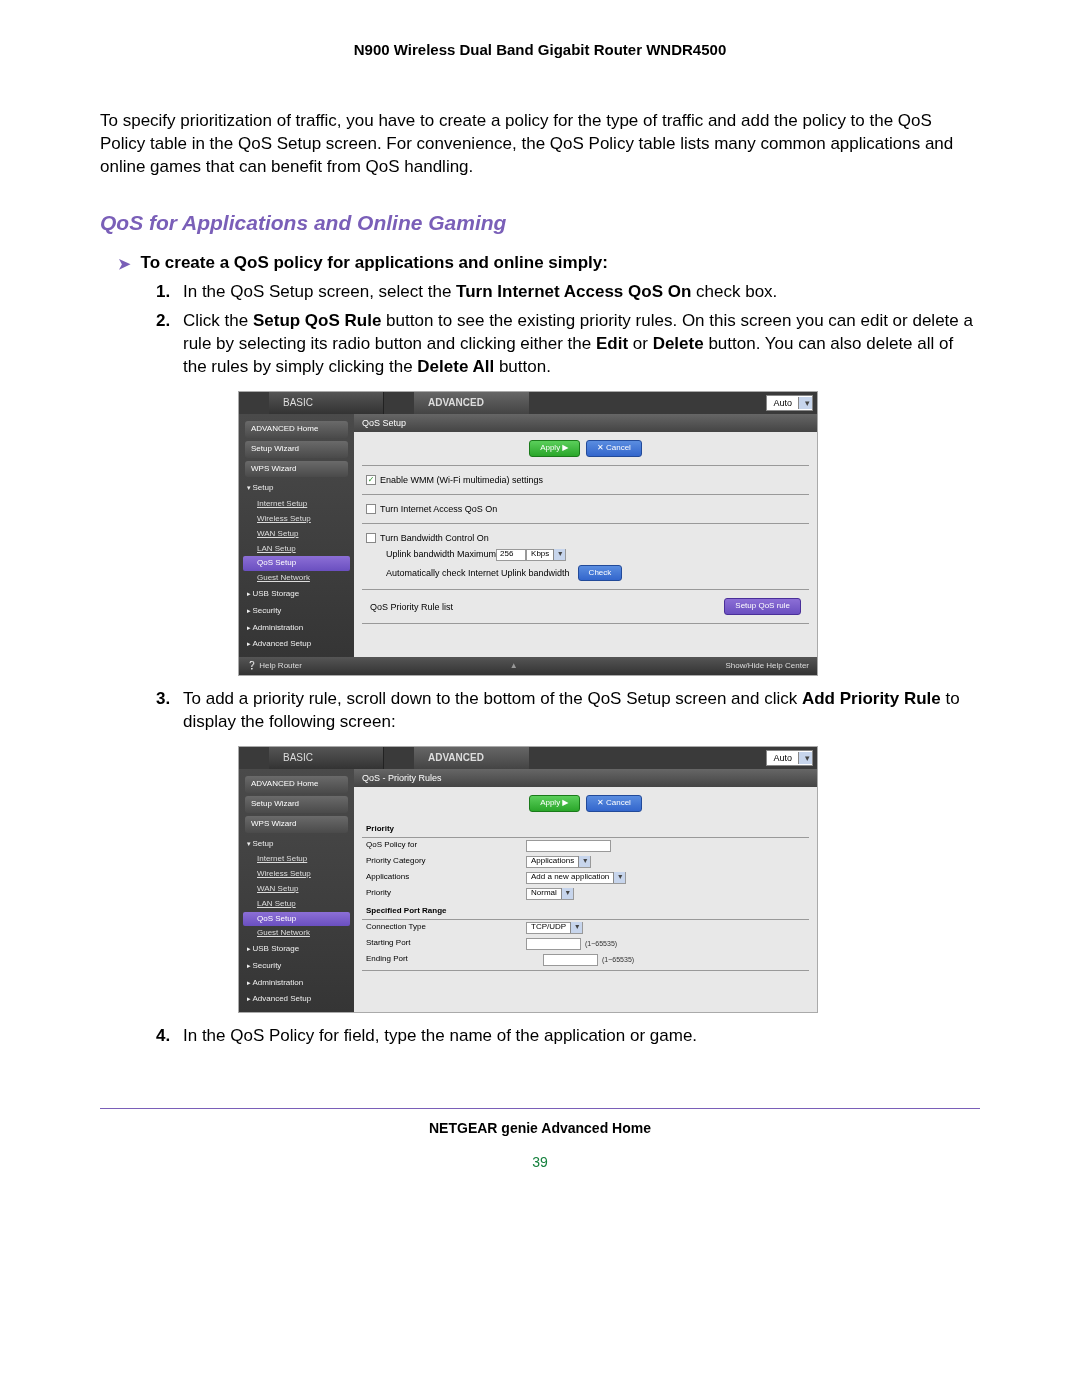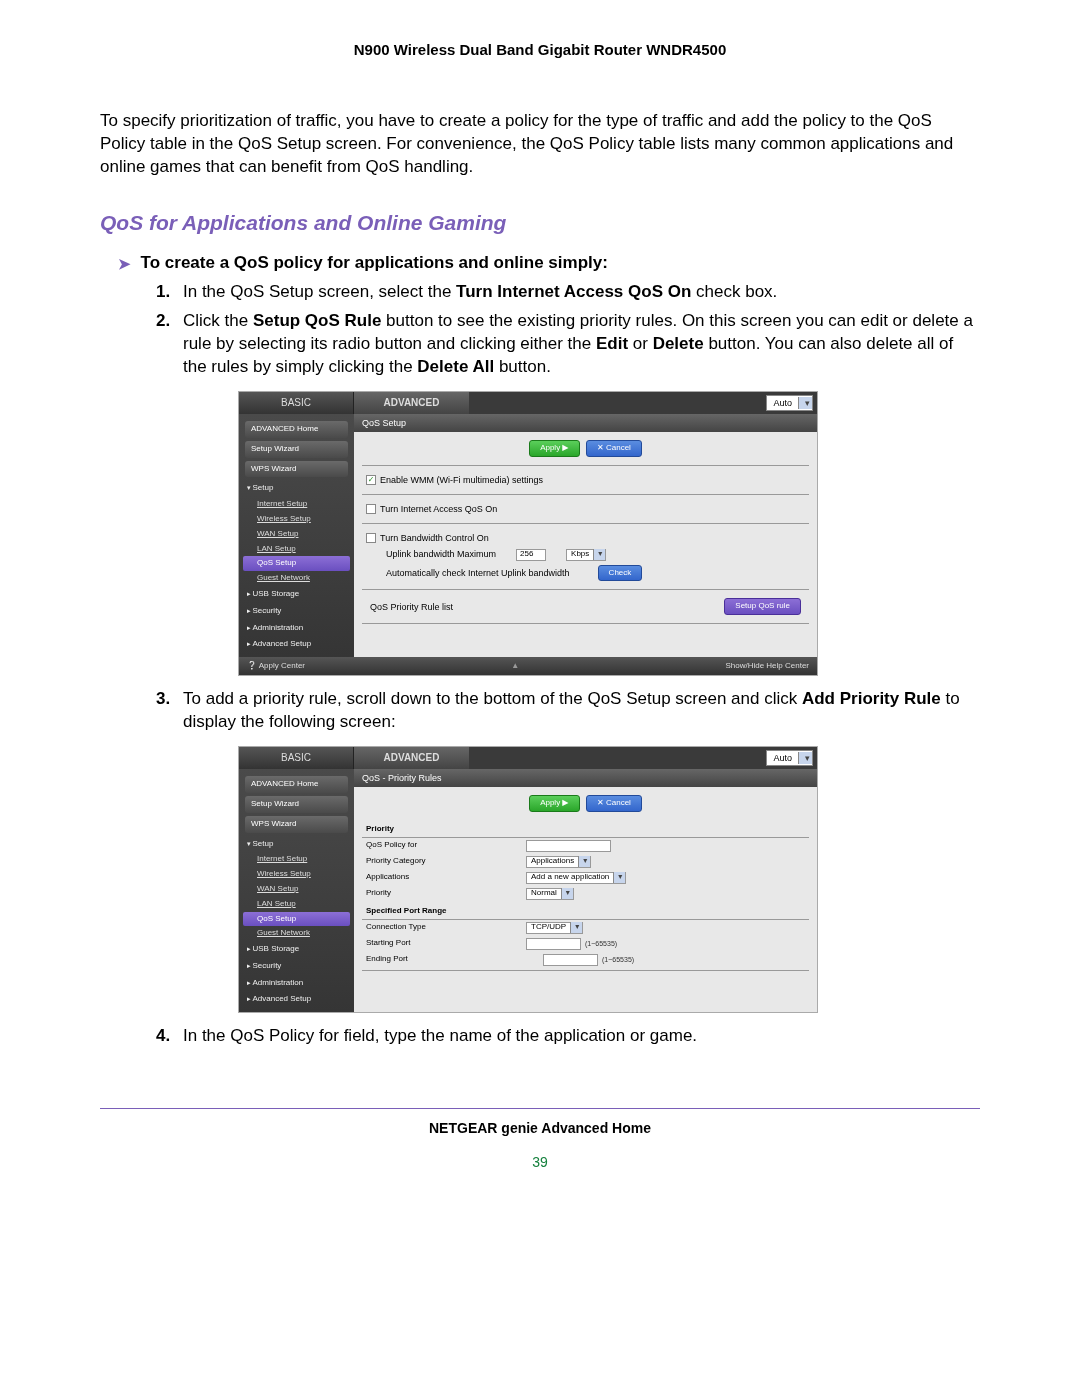--- a/index.html
+++ b/index.html
@@ -63,21 +63,21 @@
   .ui-tabbar {
     display: flex;
     align-items: center;
     background: #3a3a3a;
     height: 22px;
   }
   .ui-tab {
     padding: 4px 14px;
     color: #ddd;
     font-size: 10px;
-    text-align: center;
+    margin-left: 30px;
   }
   .ui-tab.basic {
     width: 115px;
     background: linear-gradient(#555,#333);
     border-right: 1px solid #222;
   }
   .ui-tab.advanced {
     width: 115px;
     background: linear-gradient(#666,#444);
     font-weight: bold;
@@ -198,21 +198,21 @@
     width: 10px; height: 10px;
     border: 1px solid #888;
     background: #fff;
     display: inline-flex;
     align-items: center;
     justify-content: center;
     font-size: 8px;
     color: #2a8f2a;
   }
   .chk.off { color: transparent; }
-  .indent { margin-left: 20px; display: flex; align-items: center; gap: 20px; padding: 2px 0;}
+  .indent { margin-left: 20px; display: flex; align-items: center; gap: 0; padding: 2px 0;}
   .mini-input {
     background: #fff;
     border: 1px solid #999;
     padding: 0 3px;
     height: 12px;
     font-size: 8px;
     display: inline-flex;
     align-items: center;
   }
   .mini-select {
@@ -367,21 +367,21 @@
           </div>
           <div class="sect last">
             <div class="rule-block">
               <span>QoS Priority Rule list</span>
               <span class="btn-purple">Setup QoS rule</span>
             </div>
           </div>
         </div>
       </div>
       <div class="ui-footer">
-        <span class="help">Apply Center</span>
+        <span class="help">Help Router</span>
         <span class="grip">▲</span>
         <span>Show/Hide Help Center</span>
       </div>
     </div>
   </li>
 
   <li>
     <span>To add a priority rule, scroll down to the bottom of the QoS Setup screen and click </span><span class="bold">Add Priority Rule</span><span> to display the following screen:</span>
 
     

